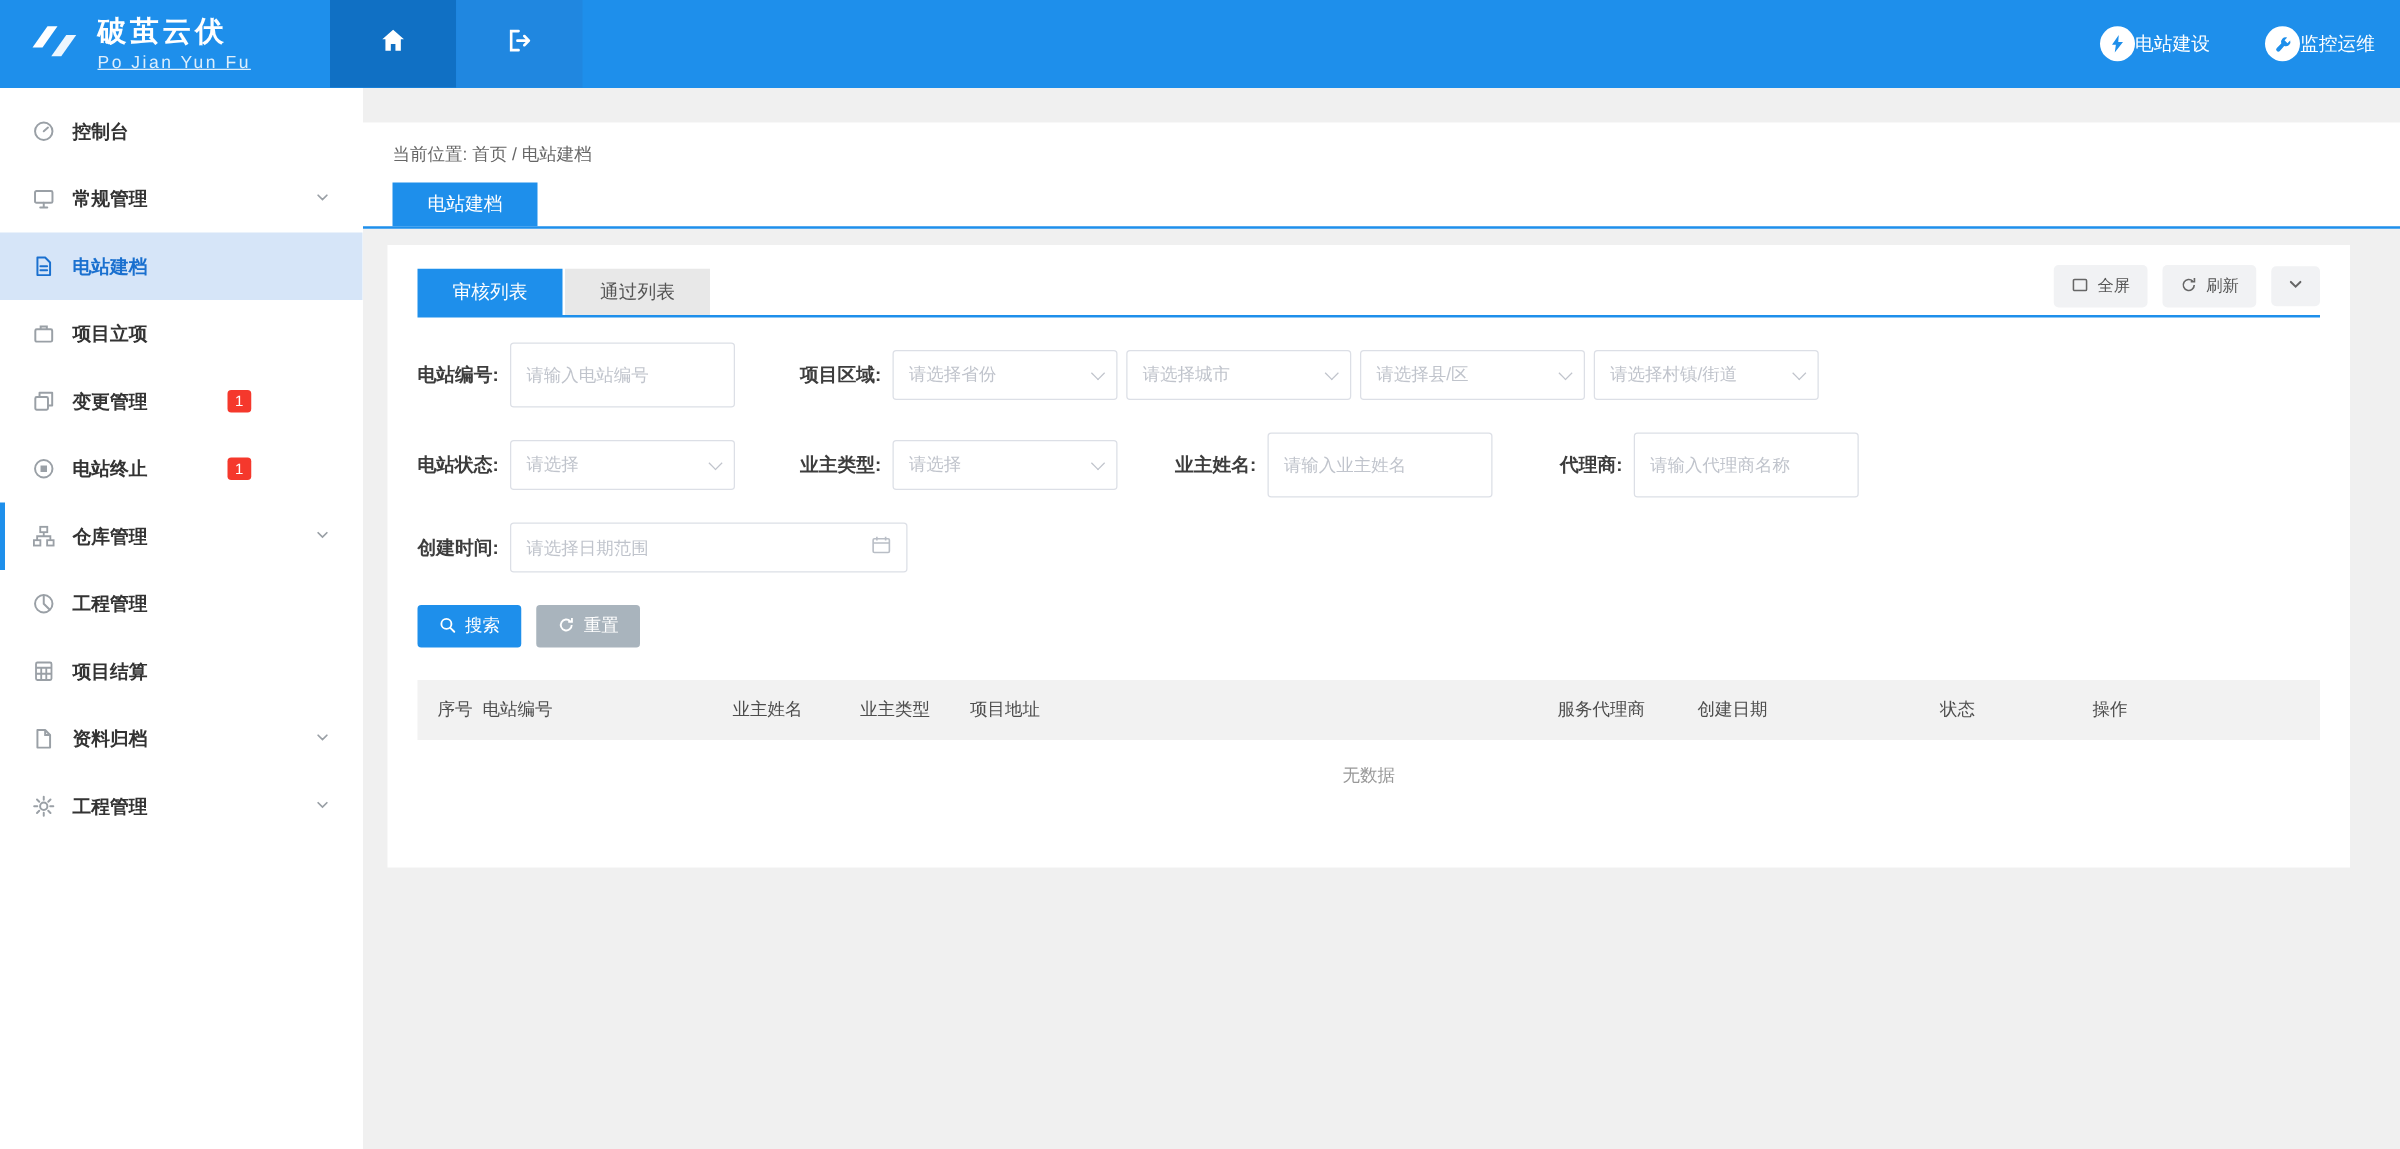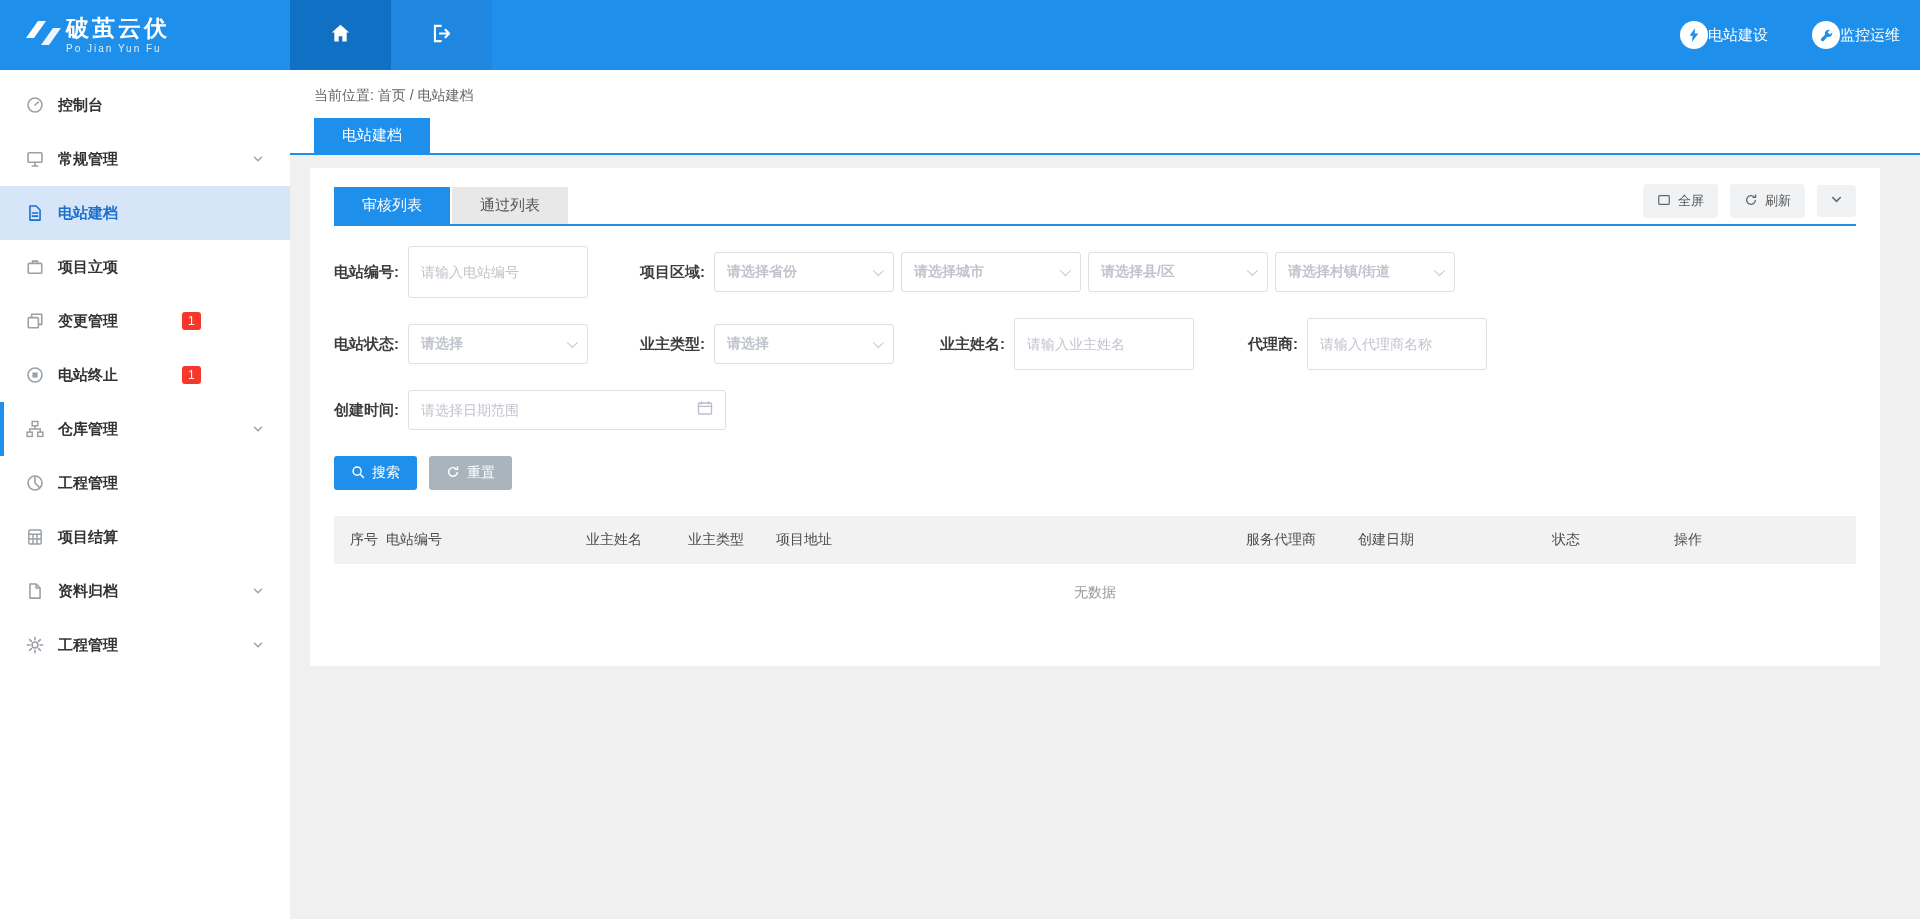--- a/index.html
+++ b/index.html
@@ -1,23 +1,23 @@
 <!DOCTYPE html>
 <html><head>
 <meta charset="utf-8">
 <style>
   * { margin:0; padding:0; box-sizing:border-box; }
   html,body { width:1920px; height:919px; overflow:hidden; }
   body { font-family:"Liberation Sans","DejaVu Sans",sans-serif; background:#f0f0f0; color:#333; }
 
   
   .topbar { position:fixed; top:0; left:0; width:1920px; height:70px; background:#1e8feb; display:flex; align-items:stretch; z-index:10; }
-  .brand { width:290px; display:flex; align-items:center; padding-left:22px; }
+  .brand { width:264px; display:flex; align-items:center; padding-left:22px; gap:12px; }
   .brand-title { color:#fff; font-size:23px; font-weight:700; letter-spacing:3px; line-height:1.1; }
-  .brand-sub { color:rgba(255,255,255,.85); font-size:10px; letter-spacing:2px; margin-top:2px; }
+  .brand-sub { color:rgba(255,255,255,.85); font-size:14px; letter-spacing:2px; margin-top:2px;text-decoration:underline; }
   .tb-block { display:flex; align-items:center; justify-content:center; background:#1477cc; cursor:pointer; }
   .tb-block.account { padding:0 22px; gap:12px; }
   .tb-block.sq { width:101px; }
   .tb-block.sq.home { background:#1070c4; }
   .tb-block.sq.logout { background:#2087e0; }
   .account-name { color:#fff; font-size:15px; }
   .avatar { width:40px; height:40px; border-radius:50%; background:#fff; display:flex; align-items:center; justify-content:center; }
   .tb-spacer { flex:1; }
   .tb-nav { display:flex; align-items:center; margin-right:44px; cursor:pointer; }
   .tb-nav:last-child { margin-right:20px; }
@@ -28,21 +28,21 @@
   .sidebar { position:fixed; top:70px; left:0; width:290px; height:849px; background:#fff; padding-top:8px; }
   .s-item { position:relative; height:54px; display:flex; align-items:center; padding:0 26px; gap:14px; cursor:pointer; font-size:15px; font-weight:700; color:#333; }
   .s-item .ic { color:#9aa0a6; display:flex; }
   .s-item .chev { margin-left:auto; }
   .s-item .badge { margin-left:50px; background:#f5382c; color:#fff; font-size:12px; font-weight:400; line-height:18px; padding:0 6px; border-radius:3px; }
   .s-item.active { background:#d6e5f8; color:#1a70cf; }
   .s-item.active .ic { color:#1a70cf; }
   .s-item.hl::before { content:""; position:absolute; left:0; top:0; bottom:0; width:4px; background:#1e8feb; }
 
   
-  .main { margin-left:290px; padding-top:70px; }
+  .main { margin-left:290px; padding-top:70px;margin-top:28px; }
   .top-white { background:#fff; border-bottom:2px solid #1e8feb; }
   .breadcrumb { padding:17px 24px 13px; font-size:14px; color:#666; }
   .breadcrumb a { color:#666; text-decoration:none; cursor:pointer; }
   .page-tab { display:inline-block; margin-left:24px; background:#1e8feb; color:#fff; font-size:15px; padding:8px 28px; cursor:pointer; }
   .content { padding:13px 40px 24px 20px; }
   .panel { background:#fff; padding:16px 24px 44px; }
 
   
   .tabs-row { display:flex; align-items:flex-end; border-bottom:2px solid #1e8feb; }
   .tab { padding:9px 28px; font-size:15px; background:#e8e8e8; color:#555; cursor:pointer; margin-right:2px; }
@@ -50,21 +50,21 @@
   .tools { margin-left:auto; display:flex; align-items:center; gap:12px; padding-bottom:6px; }
   .tool-btn { border:none; background:#f1f2f4; border-radius:4px; padding:8px 14px; font-size:13px; color:#555; display:flex; align-items:center; gap:7px; cursor:pointer; font-family:inherit; }
   .tool-btn.sm { padding:8px 13px; }
 
   
   .f-row { display:flex; align-items:center; margin-top:20px; }
   .f-label { font-size:15px; font-weight:700; color:#3d3d3d; margin-right:9px; white-space:nowrap; }
   .gap-a { margin-left:52px; } .gap-b { margin-left:46px; } .gap-c { margin-left:54px; }
   .f-input { width:180px; height:52px; border:1px solid #dcdfe6; border-radius:3px; padding:0 12px; font-size:14px; color:#333; outline:none; font-family:inherit; }
   .f-input::placeholder { color:#c0c4cc; }
-  .f-select { width:180px; height:40px; border:1px solid #dcdfe6; border-radius:3px; padding:0 12px; display:flex; align-items:center; justify-content:space-between; cursor:pointer; background:#fff;font-weight:bold; }
+  .f-select { width:180px; height:40px; border:1px solid #dcdfe6; border-radius:3px; padding:0 12px; display:flex; align-items:center; justify-content:space-between; cursor:pointer; background:#fff; }
   .f-select + .f-select { margin-left:7px; }
   .f-select .ph { font-size:14px; color:#c0c4cc; white-space:nowrap; overflow:hidden; }
   .caret { width:8px; height:8px; border-right:1.5px solid #c0c4cc; border-bottom:1.5px solid #c0c4cc; transform:rotate(45deg) translateY(-2px); flex:none; margin-left:6px; }
   .f-date { width:318px; height:40px; border:1px solid #dcdfe6; border-radius:3px; display:flex; align-items:center; padding:0 12px; background:#fff;justify-content:center; }
   .f-date input { flex:1; border:none; outline:none; font-size:14px; color:#333; font-family:inherit; }
   .f-date input::placeholder { color:#c0c4cc; }
 
   
   .btn-row { margin-top:26px; display:flex; gap:12px; }
   .btn { border:none; height:34px; padding:0 17px; border-radius:3px; color:#fff; font-size:14px; display:flex; align-items:center; gap:7px; cursor:pointer; font-family:inherit; }

